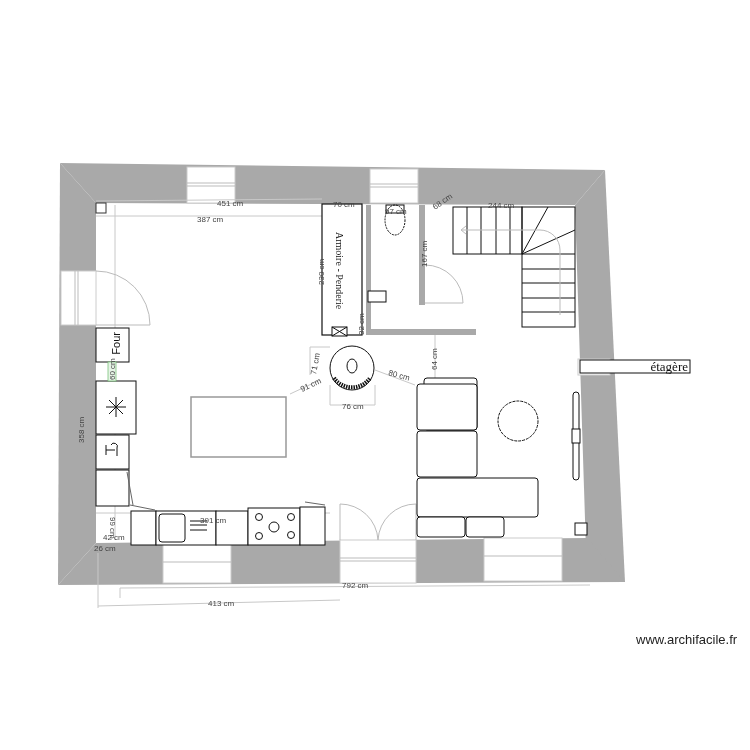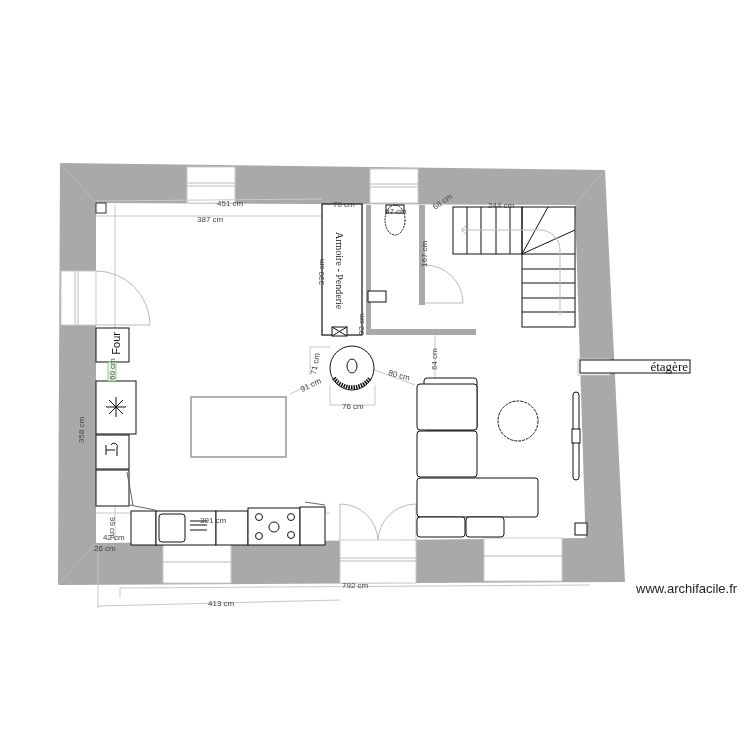--- a/index.html
+++ b/index.html
@@ -1,21 +1,21 @@
 <!DOCTYPE html>
 <html><head>
   <meta charset="utf-8">
   <style>
     html, body { margin: 0; padding: 0; background: #ffffff; }
     body { width: 750px; height: 750px; position: relative; overflow: hidden;
            font-family: "Liberation Sans", sans-serif; }
     #plan { position: absolute; left: 0; top: 0; }
     .dim { font-family: "Liberation Sans", sans-serif; font-size: 8px; fill: #444; }
     .label-serif { font-family: "Liberation Serif", serif; }
-    .watermark { position: absolute; left: 636px; top: 581px; font-size: 13px; color: #222;
+    .watermark { position: absolute; left: 636px; top: 632px; font-size: 13px; color: #222;
                  font-family: "Liberation Sans", sans-serif; }
   </style>
 </head>
 <body>
 
 <svg id="plan" width="750" height="750" viewBox="0 0 750 750">
 
   <g fill="#a9a9a9">
 
     <polygon points="60,163 605,170 575,205 96,203"></polygon>

